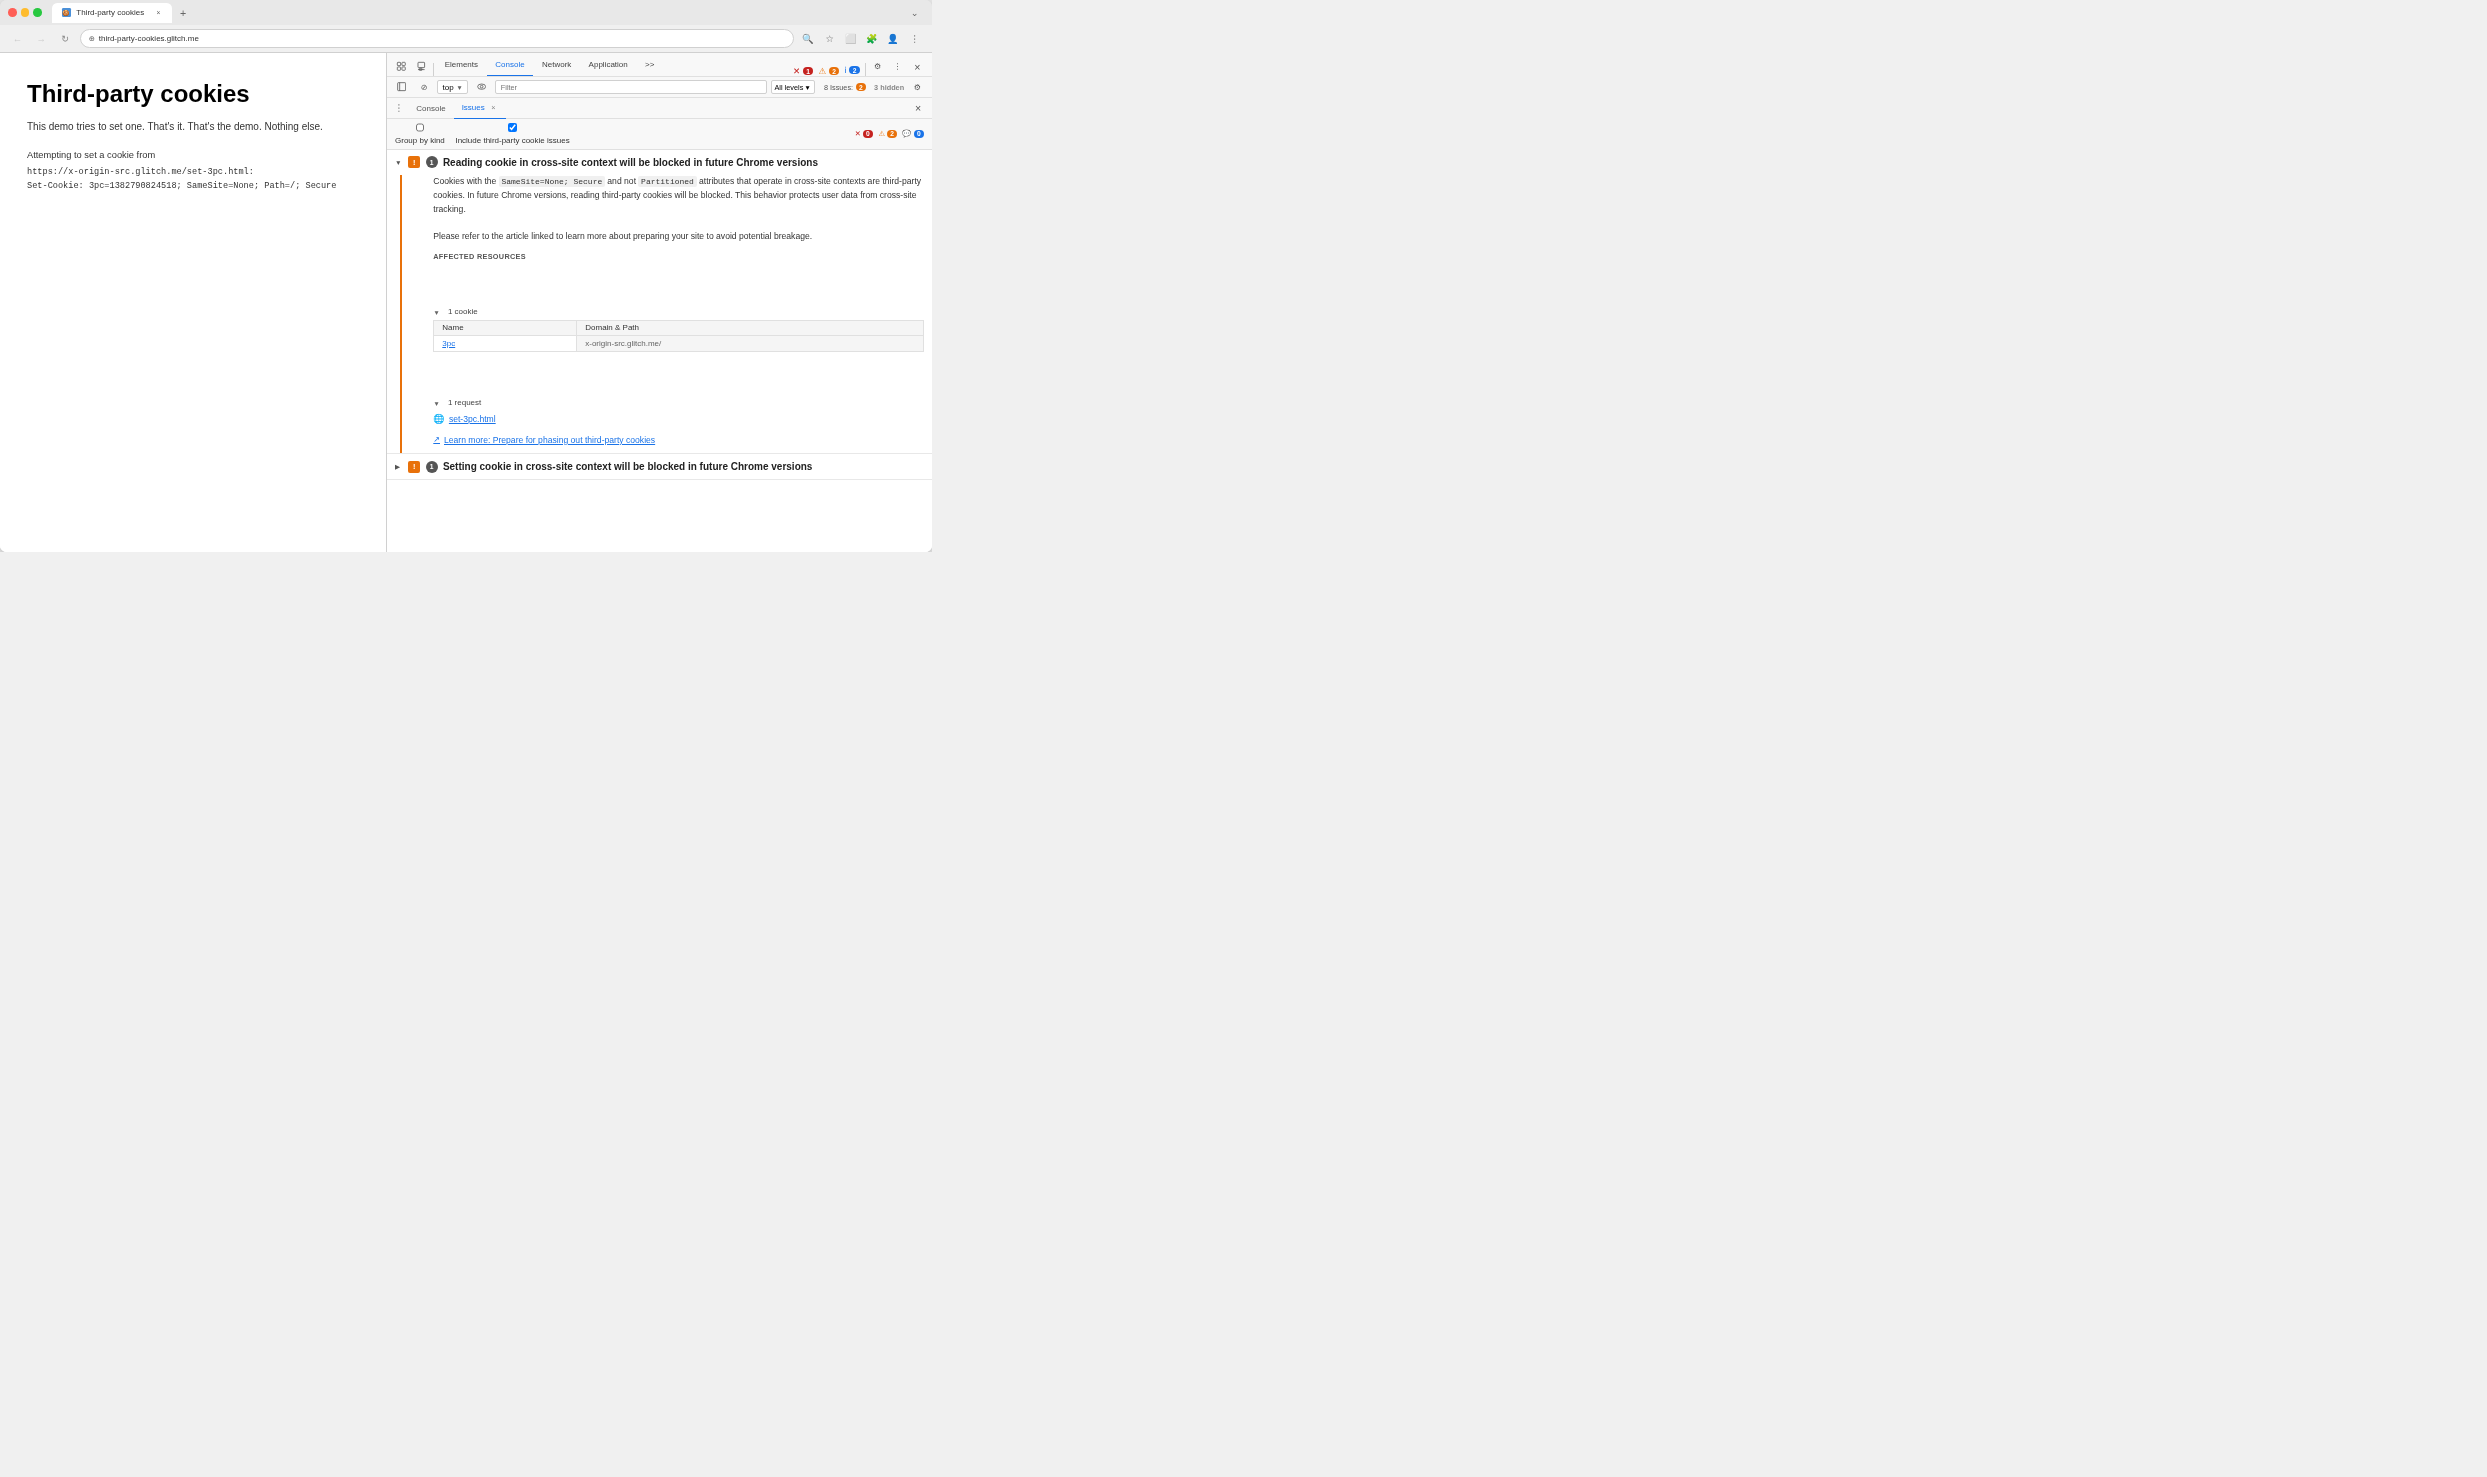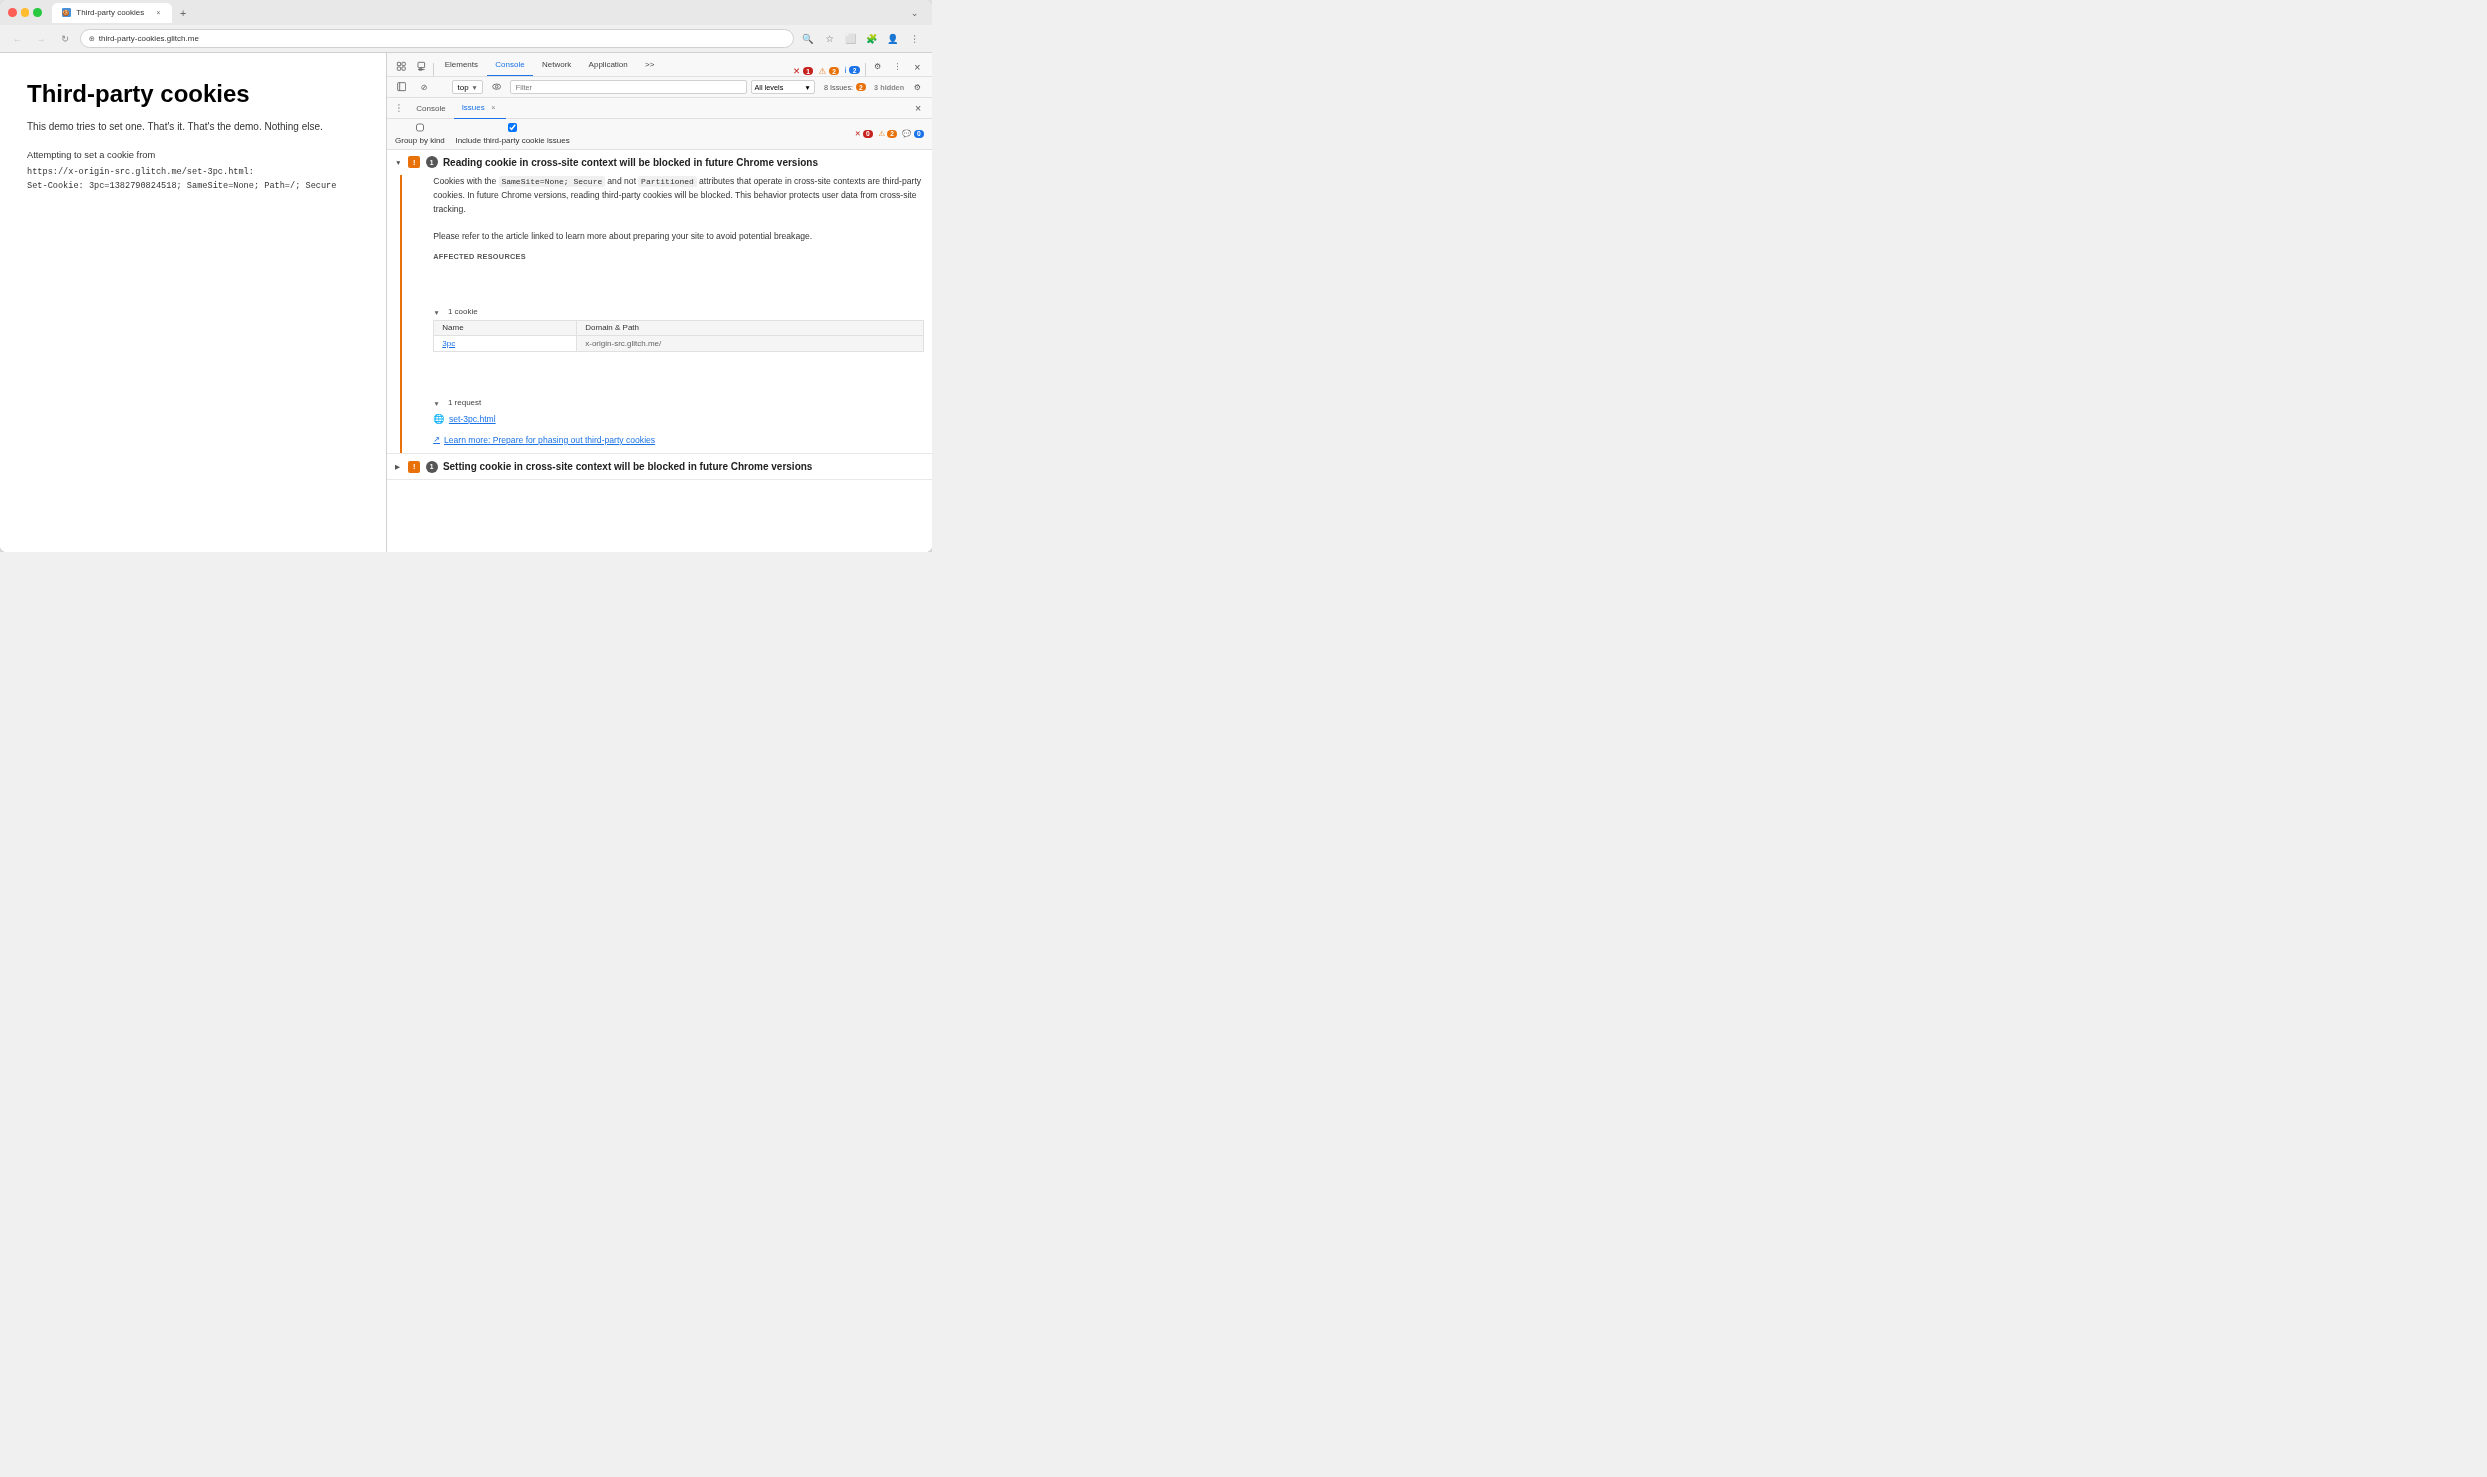--- a/index.html
+++ b/index.html
@@ -47,21 +47,21 @@
     .toolbar-sep { width: 0.7px; height: 13.3px; background: #d0d0d0; margin: 0 1.3px; }
 
     .error-badge { background: #c5221f; color: white; border-radius: 6.7px; padding: 0.7px 3.3px; font-size: 6.7px; font-weight: 600; }
     .warn-badge { background: #e8710a; color: white; border-radius: 6.7px; padding: 0.7px 3.3px; font-size: 6.7px; font-weight: 600; }
     .info-badge { background: #1a73e8; color: white; border-radius: 6.7px; padding: 0.7px 3.3px; font-size: 6.7px; font-weight: 600; }
     .badge-group { display: flex; align-items: center; gap: 2.7px; font-size: 7.3px; color: #555; }
 
     
     .console-bar { background: #f8f8f8; border-bottom: 0.7px solid #e0e0e0; height: 21px; display: flex; align-items: center; padding: 0 5.3px; gap: 4px; }
     .console-filter { flex: 1; height: 14.6px; border: 0.7px solid #d0d0d0; border-radius: 2px; padding: 0 5.3px; font-size: 7.3px; background: #fff; }
-    .level-select { height: 14.6px; border: 0.7px solid #d0d0d0; border-radius: 2px; font-size: 7.3px; padding: 0 2.7px; background: #fff; display: flex; align-items: center; gap: 21px; }
+    .level-select { height: 14.6px; border: 0.7px solid #d0d0d0; border-radius: 2px; font-size: 7.3px; padding: 0 2.7px; background: #fff; display: flex; align-items: center; gap: 1px; }
     .issues-count { display: flex; align-items: center; gap: 2.7px; font-size: 7.3px; color: #555; margin-left: 5.3px; }
     .hidden-count { font-size: 7.3px; color: #888; margin-left: 4px; font-weight: bold; }
 
     
     .issues-bar { display: flex; align-items: center; border-bottom: 0.7px solid #e0e0e0; padding: 4px 8px; gap: 10.6px; background: #f8f8f8; }
     .issues-bar label { display: flex; align-items: center; gap: 4px; font-size: 8px; color: #333; cursor: pointer; flex-direction: column; }
     .issues-bar input[type=checkbox] { width: 8.6px; height: 8.6px; }
     .issue-counts { display: flex; align-items: center; gap: 5.3px; margin-left: auto; }
     .issue-count-item { display: flex; align-items: center; gap: 2px; font-size: 7.3px; }
 
@@ -105,21 +105,21 @@
     .spacer { flex: 1; }
 
     
     ::-webkit-scrollbar { width: 4px; }
     ::-webkit-scrollbar-track { background: transparent; }
     ::-webkit-scrollbar-thumb { background: #c0c0c0; border-radius: 2px; }
 
     .devtools-top-bar { display: flex; align-items: flex-end; border-bottom: 0.7px solid #e0e0e0; background: #f8f8f8; height: 24px; padding: 0 5.3px; gap: 1.3px; }
     .dt-icon-btn { width: 18.6px; height: 18.6px; display: flex; align-items: center; justify-content: center; color: #555; cursor: pointer; border-radius: 2.7px; }
 
-    .top-selector { display: flex; align-items: center; gap: 2.7px; height: 14.6px; border: 0.7px solid #d0d0d0; border-radius: 2px; padding: 0 4px; font-size: 8px; background: #fff; cursor: pointer; margin-left: 15px; }
+    .top-selector { display: flex; align-items: center; gap: 2.7px; height: 14.6px; border: 0.7px solid #d0d0d0; border-radius: 2px; padding: 0 4px; font-size: 8px; background: #fff; cursor: pointer; }
   </style>
 </head>
 <body>
 
 <div class="browser-window">
 
   <div class="title-bar">
     <div class="traffic-lights">
       <div class="traffic-light tl-red"></div>
       <div class="traffic-light tl-yellow"></div>

